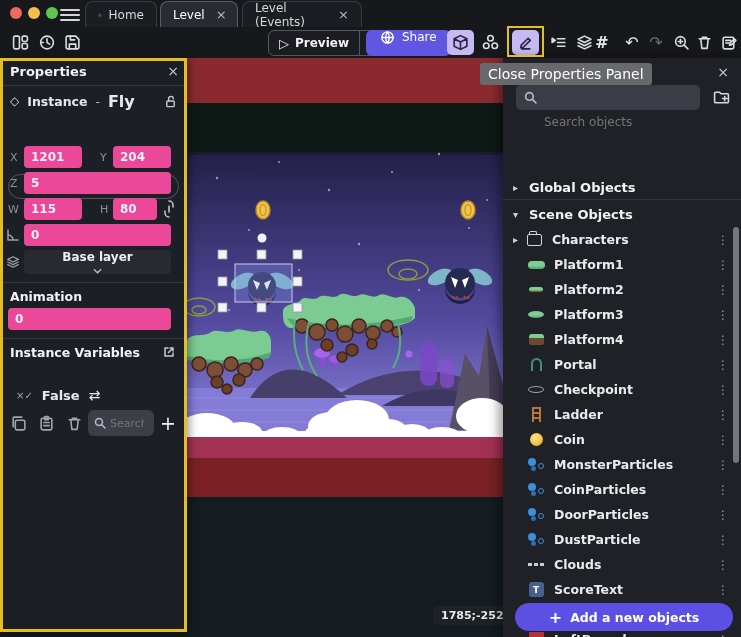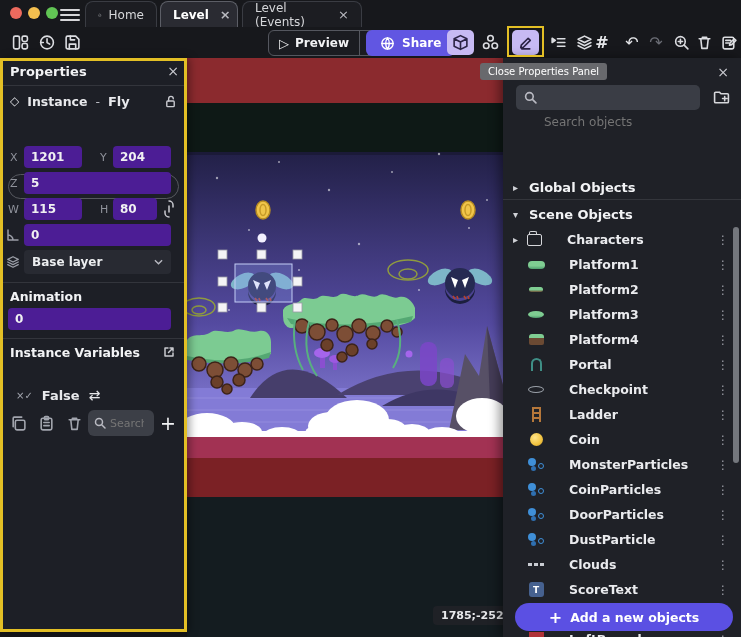--- a/index.html
+++ b/index.html
@@ -8,57 +8,57 @@
   #app { position:relative; width:741px; height:637px; background:#15161a; overflow:hidden; }
 
   
   .tabbar { position:absolute; left:0; top:0; width:741px; height:27px; background:#17181c; }
   .traffic { position:absolute; top:7px; width:12px; height:12px; border-radius:50%; }
   .menu-burger { position:absolute; left:60px; top:6px; width:20px; height:15px; cursor:pointer; }
   .menu-burger i { display:block; height:2px; background:#d6d6d8; margin:3px 0; border-radius:1px; }
   .tab { position:absolute; top:1px; height:26px; border:1px solid #3a3c43; border-bottom:none;
     border-radius:8px 8px 0 0; background:#1c1d22; color:#d6d7da; font-size:12px;
     display:flex; align-items:center; gap:7px; padding:0 12px; cursor:pointer; }
-  .tab.active { background:#2a2b32; border-color:#5c5e66; color:#fff; font-weight:bold;text-align:right; }
+  .tab.active { background:#2a2b32; border-color:#5c5e66; color:#fff; font-weight:normal;text-align:right; }
   .tab .tab-close { font-size:13px; color:#b9bac0; margin-left:4px; cursor:pointer; }
   .home-glyph { width:14px; height:14px; }
 
   
   .toolbar { position:absolute; left:0; top:27px; width:741px; height:31px; background:#17181c; }
   .tbtn { position:absolute; top:3px; height:25px; display:flex; align-items:center; justify-content:center;
     color:#e6e7ea; cursor:pointer; border-radius:5px; }
   .icon16 { width:17px; height:17px; display:block; }
   .ico-active { background:#c7baf3; }
   .ico-active svg { stroke:#2b2344 !important; }
   .split-btn { position:absolute; left:268px; top:3px; height:26px; border:1px solid #55575f;
     border-radius:6px; display:flex; align-items:center; color:#f2f2f4; cursor:pointer; background:#1b1c21; }
   .split-main { display:flex; align-items:center; gap:6px; padding:0 10px; font-size:12px; font-weight:bold; }
   .split-sep { width:1px; height:100%; background:#55575f; }
   .split-caret { padding:0 7px; display:flex; align-items:center; }
   .share-btn { position:absolute; left:366px; top:3px; height:26px; padding:0 14px; border-radius:6px;
-    display:flex; align-items:center; gap:7px; font-size:12px; font-weight:bold; color:#fff; cursor:pointer; }
+    display:flex; align-items:flex-start; gap:7px; font-size:12px; font-weight:normal; color:#fff; cursor:pointer; }
   .caret-svg { width:9px; height:6px; }
 
   
   .panel { position:absolute; background:#1d1f26; color:#e8e9ec; }
   .panel-h { font-size:13px; font-weight:bold; color:#f2f3f5; }
 
   
   #props { left:0; top:58px; width:187px; height:574px; box-shadow:3px 0 8px rgba(0,0,0,.35); z-index:4; }
   .p-row { position:absolute; left:0; width:187px; display:flex; align-items:center; }
   .p-close { position:absolute; right:8px; font-size:14px; color:#c9cad0; cursor:pointer; }
   .hr { position:absolute; left:0; width:187px; height:1px; background:#33353c; }
   .field-label { font-size:11px; color:#8f929b; }
-  .tinput { background:#4c1d95; border:none; border-radius:4px; height:22px; color:#f0f0f2;
+  .tinput { background:#ec4899; border:none; border-radius:4px; height:22px; color:#f0f0f2;
     font-size:12px; font-weight:600; padding:0 7px; font-family:inherit; outline:none; }
   .pill-btn { position:absolute; left:8px; top:116px; width:171px; height:25px; border:1px solid #56585f;
     border-radius:13px; background:transparent; color:#f2f3f5; font-size:12px; font-weight:bold;
     display:flex; align-items:center; justify-content:center; gap:7px; cursor:pointer; }
   .sel { background:#282a32; border-radius:4px; height:24px; display:flex; align-items:center;
-    font-size:12px; font-weight:600; color:#eceef0; padding:0 8px; cursor:pointer; justify-content:space-between; }
+    font-size:12px; font-weight:600; color:#eceef0; padding:0 8px; cursor:pointer; justify-content:space-between;flex-direction:column; }
   .sect-title { font-size:12.5px; font-weight:bold; color:#f2f3f5; }
   .var-name { font-size:12.5px; color:#8d909c; border-bottom:1px dotted #5c5e66; padding-bottom:3px; }
   .gray-ic { color:#a2a5ae; }
   .act-ic { width:17px; height:17px; }
   .mini-search { position:absolute; left:88px; top:0; width:66px; height:26px; background:#3c3f47;
     border-radius:6px; display:flex; align-items:center; padding:0 6px; gap:4px; overflow:hidden; }
   .mini-search input { background:transparent; border:none; outline:none; width:34px;
     color:#cfd1d6; font-size:11px; font-family:inherit; }
 
   
@@ -73,21 +73,21 @@
     border-radius:5px; display:flex; align-items:center; padding:0 8px; gap:7px; }
   .obj-search input { background:transparent; border:none; outline:none; flex:1; color:#cfd1d6;
     font-size:12px; font-family:inherit;margin-top:48px; }
   .grp-row { position:absolute; left:0; width:238px; height:24px; display:flex; align-items:center;
     gap:6px; padding-left:10px; cursor:pointer; }
   .grp-row .glabel { font-size:13px; font-weight:bold; color:#f2f3f5; }
   .chev { font-size:10px; color:#cfd1d6; width:10px; display:inline-block; }
   .obj-row { position:absolute; left:0; width:230px; height:25px; display:flex; align-items:center;
     padding-left:22px; cursor:pointer; }
   .obj-row .oicon { width:22px; display:flex; justify-content:center; margin-right:7px; flex:none; }
-  .obj-row .olabel { font-size:12.5px; font-weight:600; color:#eaebee; white-space:nowrap;margin-left:15px; }
+  .obj-row .olabel { font-size:12.5px; font-weight:600; color:#eaebee; white-space:nowrap; }
   .obj-row .kebab { margin-left:auto; color:#9a9da6; font-size:12px; padding:0 4px; cursor:pointer; }
   .scrollbar { position:absolute; right:2px; top:169px; width:6px; height:236px; background:#74777d;
     border-radius:3px; cursor:pointer; }
   .add-btn { position:absolute; left:12px; top:545px; width:218px; height:28px; border-radius:14px;
     color:#fff; font-size:12.5px; font-weight:bold; display:flex; align-items:center; justify-content:center;
     gap:8px; cursor:pointer; }
 
   
   .mi-plat1 { width:17px; height:8px; background:linear-gradient(#7fcd92 60%,#4f9e6e); border-radius:4px; }
   .mi-plat2 { width:14px; height:5px; background:linear-gradient(#7fcd92 55%,#6b4a33); border-radius:3px; }
@@ -108,21 +108,21 @@
   .mi-text { width:15px; height:15px; background:#46618f; border-radius:3px; color:#fff; font-size:9px;
     font-weight:bold; display:flex; align-items:center; justify-content:center; }
   .mi-plants { width:16px; height:5px; background:#7a63d8; border-radius:2px; }
   .mi-red { width:15px; height:15px; background:#b03338; }
   .mi-folder { width:15px; height:12px; border:1.5px solid #d6d7db; border-radius:2px; position:relative; }
   .mi-folder:before { content:""; position:absolute; left:1px; top:-4px; width:6px; height:3px;
     border:1.5px solid #d6d7db; border-bottom:none; border-radius:2px 2px 0 0; }
 
   
   .anno { position:absolute; border:3px solid #e3bf25; pointer-events:none; z-index:9; }
-  .tooltip { position:absolute; left:480px; top:63px; background:#68696d; color:#fff; font-size:10px;
+  .tooltip { position:absolute; left:480px; top:63px; background:#68696d; color:#fff; font-size:14px;
     padding:3px 8px; border-radius:3px; z-index:10; white-space:nowrap; }
 
   svg.oline { fill:none; stroke:#dcdde1; stroke-width:1.5; stroke-linecap:round; stroke-linejoin:round; }
 </style>
 </head>
 <body>
 
 <div id="app">
 
   <div class="tabbar">
@@ -405,21 +405,21 @@
     <div class="p-row" style="top:0;height:26px;padding-left:10px">
       <span class="panel-h">Properties</span>
       <span class="p-close">×</span>
     </div>
     <div class="hr" style="top:27px"></div>
 
     <div class="p-row" style="top:30px;height:26px;padding-left:10px;gap:8px">
       <span style="font-size:12px;color:#d9dade">◇</span>
       <span style="font-size:12.5px;font-weight:bold">Instance</span>
       <span style="font-size:12.5px;color:#b9bac2">-</span>
-      <span style="font-size:13px;font-weight:bold">Fly</span>
+      <span style="font-size:16px;font-weight:bold">Fly</span>
       <svg class="oline" style="margin-left:auto;margin-right:10px;width:13px;height:13px;stroke:#c9cad0" viewBox="0 0 14 14">
         <rect x="3" y="6.5" width="8" height="6" rx="1"></rect>
           <path d="M5 6.5 V4 A2.5 2.5 0 0 1 10 4"></path>
       </svg>
     </div>
 
     <button class="pill-btn">
       <svg class="oline" style="width:13px;height:13px" viewBox="0 0 14 14">
         <path d="M7 1.5 L12 4 V9 L7 11.5 L2 9 V4 Z M2 4 L7 6.5 L12 4 M7 6.5 V11.5"></path>
           <circle cx="11" cy="11" r="2.2" fill="#1d1f26"></circle>

